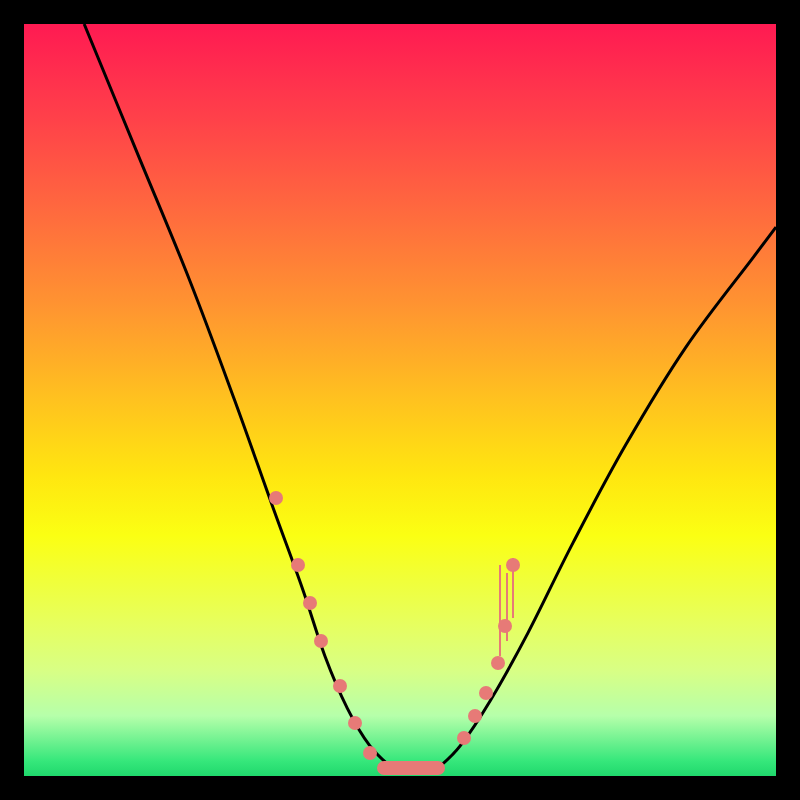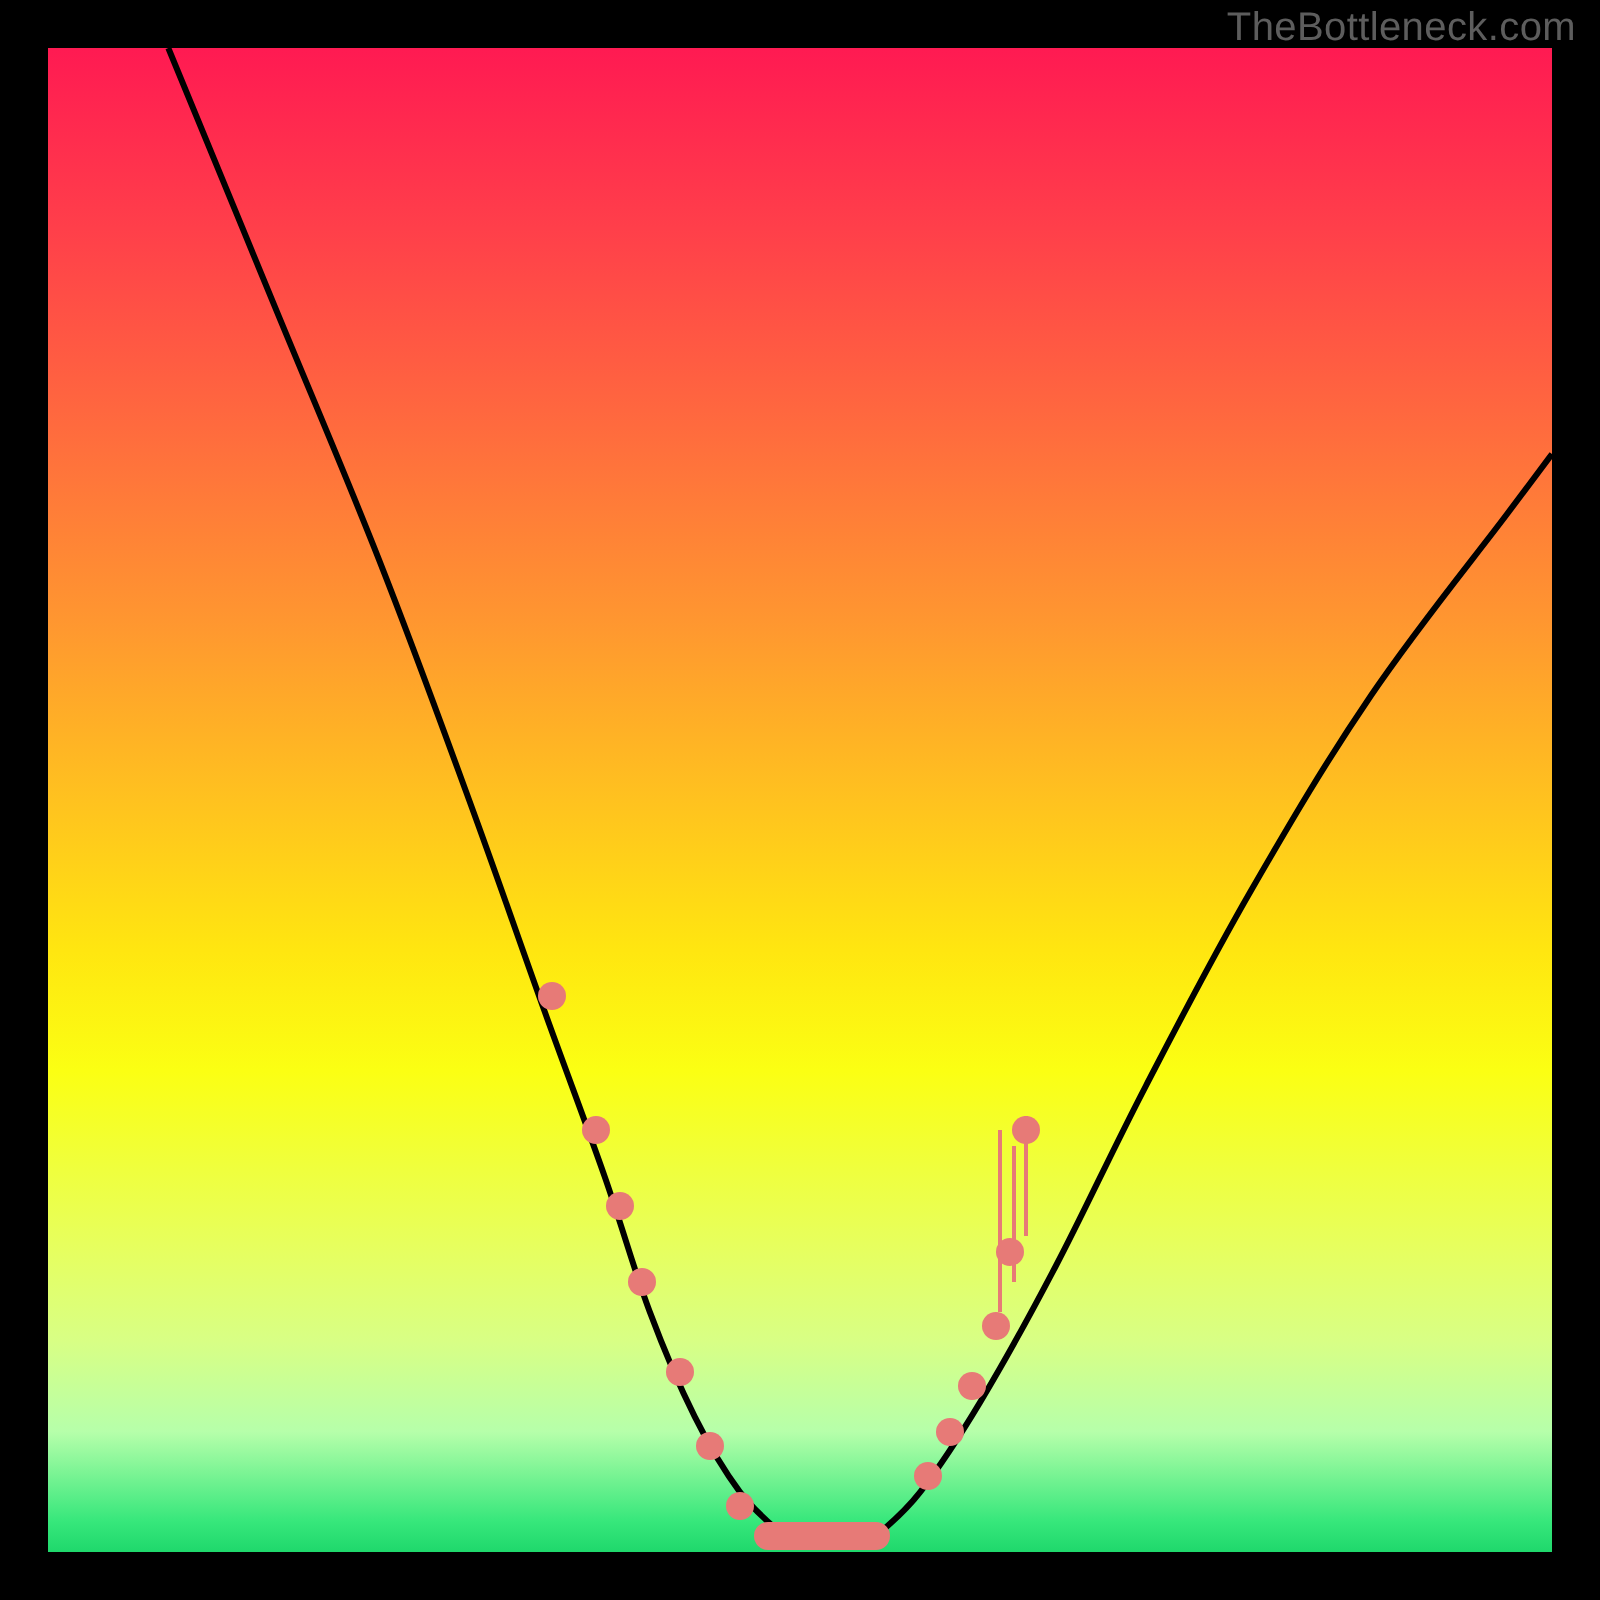--- a/index.html
+++ b/index.html
@@ -107,14 +107,13 @@
         <div class="dot" style="left: 330.88px; top: 699.36px;"></div>
         <div class="dot" style="left: 345.92px; top: 729.44px;"></div>
         <div class="dot" style="left: 439.92px; top: 714.4px;"></div>
         <div class="dot" style="left: 451.2px; top: 691.84px;"></div>
         <div class="dot" style="left: 462.48px; top: 669.28px;"></div>
         <div class="dot" style="left: 473.76px; top: 639.2px;"></div>
         <div class="dot" style="left: 481.28px; top: 601.6px;"></div>
         <div class="dot" style="left: 488.8px; top: 541.44px;"></div>
       </div>
   </div>
-  <div class="watermark">TheBottleneck.com</div>
 </div>
 
 </body></html>

